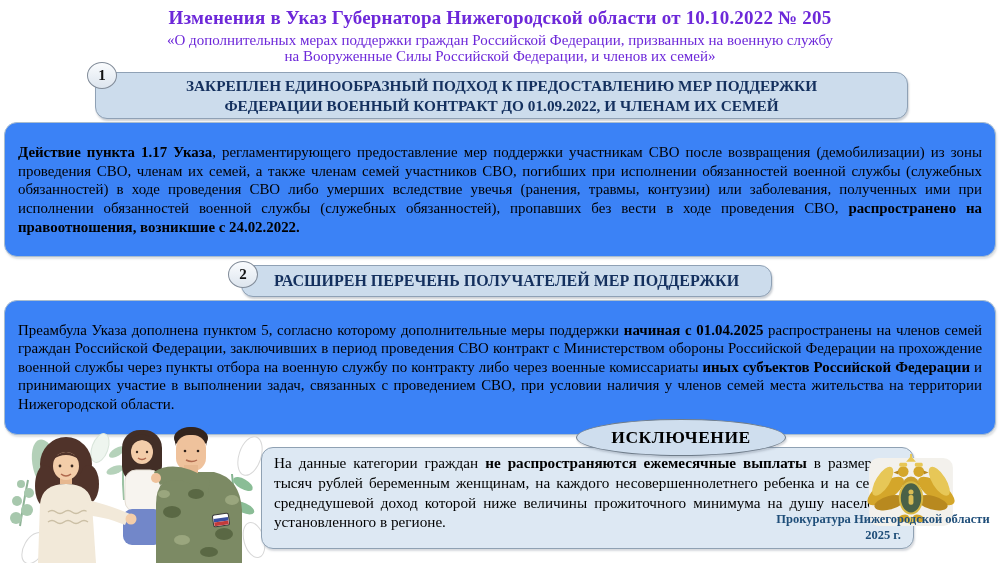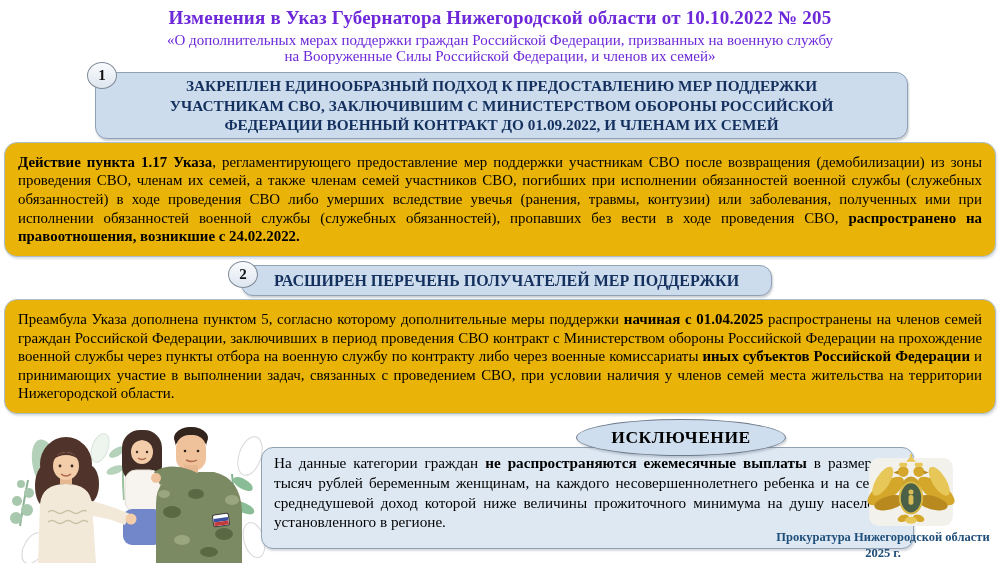--- a/index.html
+++ b/index.html
@@ -24,22 +24,22 @@
   .badge1{left:87px;top:-10px;}
   .badge2{left:228px;top:-4px;}
   .head-box{
     background:#ccdcec;border:1.5px solid #8fa1b5;border-radius:12px;
     text-align:center;font-weight:bold;color:#14305e;
     box-shadow:1px 2px 2px rgba(110,120,135,.35);
   }
   .head1{margin:0 92px 0 95px;padding:3px 39px;font-size:15.3px;line-height:1.27;}
   .head2{margin-left:241px;width:531px;box-sizing:border-box;padding:3px 8px;font-size:16px;line-height:1.45;}
   .body-box{
-    margin:3px 4px 8px;background:#eab308;border:1.5px solid #a9bdcf;border-radius:13px;
-    padding:10px 13px;font-size:14.9px;line-height:1.25;text-align:justify;color:#000;
+    margin:3px 4px 8px;background:#3b82f6;border:1.5px solid #a9bdcf;border-radius:13px;
+    padding:20px 13px;font-size:14.9px;line-height:1.25;text-align:justify;color:#000;
     box-shadow:1px 2px 2px rgba(120,130,145,.25);
   }
   .body-box b{white-space:normal;}
   
   .bottom{position:absolute;left:0;top:412px;width:1000px;height:151px;}
   .family{position:absolute;left:4px;top:10px;width:262px;height:141px;}
   .exc-title{
     position:absolute;left:576px;top:7px;width:210px;height:37px;box-sizing:border-box;
     background:#cfdeee;border:1.6px solid #6f7c8a;border-radius:50%;
     display:flex;align-items:center;justify-content:center;z-index:2;
@@ -47,42 +47,41 @@
     box-shadow:1px 2px 2px rgba(110,120,135,.3);
   }
   .exc-box{
     position:absolute;left:261px;top:35px;width:653px;box-sizing:border-box;
     background:#dde8f3;border:1.5px solid #8fa1b3;border-radius:12px;
     padding:5px 12px 16px;font-size:15.2px;line-height:1.3;text-align:justify;
     box-shadow:1px 2px 2px rgba(120,130,145,.3);
   }
   .emblem{position:absolute;left:860px;top:42px;width:102px;height:76px;}
   .credit{
-    position:absolute;right:3px;top:117px;width:228px;text-align:center;
+    position:absolute;right:3px;top:99px;width:228px;text-align:center;
     font-weight:bold;font-size:12.5px;line-height:1.3;color:#1f4e79;
   }
 </style>
 </head>
 <body>
 
 <div class="page">
 
   <header class="hdr">
     <div class="hdr-title">Изменения в Указ Губернатора Нижегородской области от 10.10.2022 № 205</div>
     <div class="hdr-sub">
       <div>«О дополнительных мерах поддержки граждан Российской Федерации, призванных на военную службу</div>
       <div>на Вооруженные Силы Российской Федерации, и членов их семей»</div>
     </div>
   </header>
 
   <section class="sec sec1">
     <div class="badge badge1">1</div>
     <div class="head-box head1">
       <div>ЗАКРЕПЛЕН ЕДИНООБРАЗНЫЙ ПОДХОД К ПРЕДОСТАВЛЕНИЮ МЕР ПОДДЕРЖКИ</div>
-      <div>УЧАСТНИКАМ СВО, ЗАКЛЮЧИВШИМ С МИНИСТЕРСТВОМ ОБОРОНЫ РОССИЙСКОЙ</div>
       <div>ФЕДЕРАЦИИ ВОЕННЫЙ КОНТРАКТ ДО 01.09.2022, И ЧЛЕНАМ ИХ СЕМЕЙ</div>
     </div>
     <div class="body-box"><b>Действие пункта 1.17 Указа</b><span>, регламентирующего предоставление мер поддержки участникам СВО после возвращения (демобилизации) из зоны проведения СВО, членам их семей, а также членам семей участников СВО, погибших при исполнении обязанностей военной службы (служебных обязанностей) в ходе проведения СВО либо умерших вследствие увечья (ранения, травмы, контузии) или заболевания, полученных ими при исполнении обязанностей военной службы (служебных обязанностей), пропавших без вести в ходе проведения СВО, </span><b>распространено на правоотношения, возникшие с 24.02.2022.</b></div>
   </section>
 
   <section class="sec sec2">
     <div class="badge badge2">2</div>
     <div class="head-box head2">
       <div>РАСШИРЕН ПЕРЕЧЕНЬ ПОЛУЧАТЕЛЕЙ МЕР ПОДДЕРЖКИ</div>
     </div>

